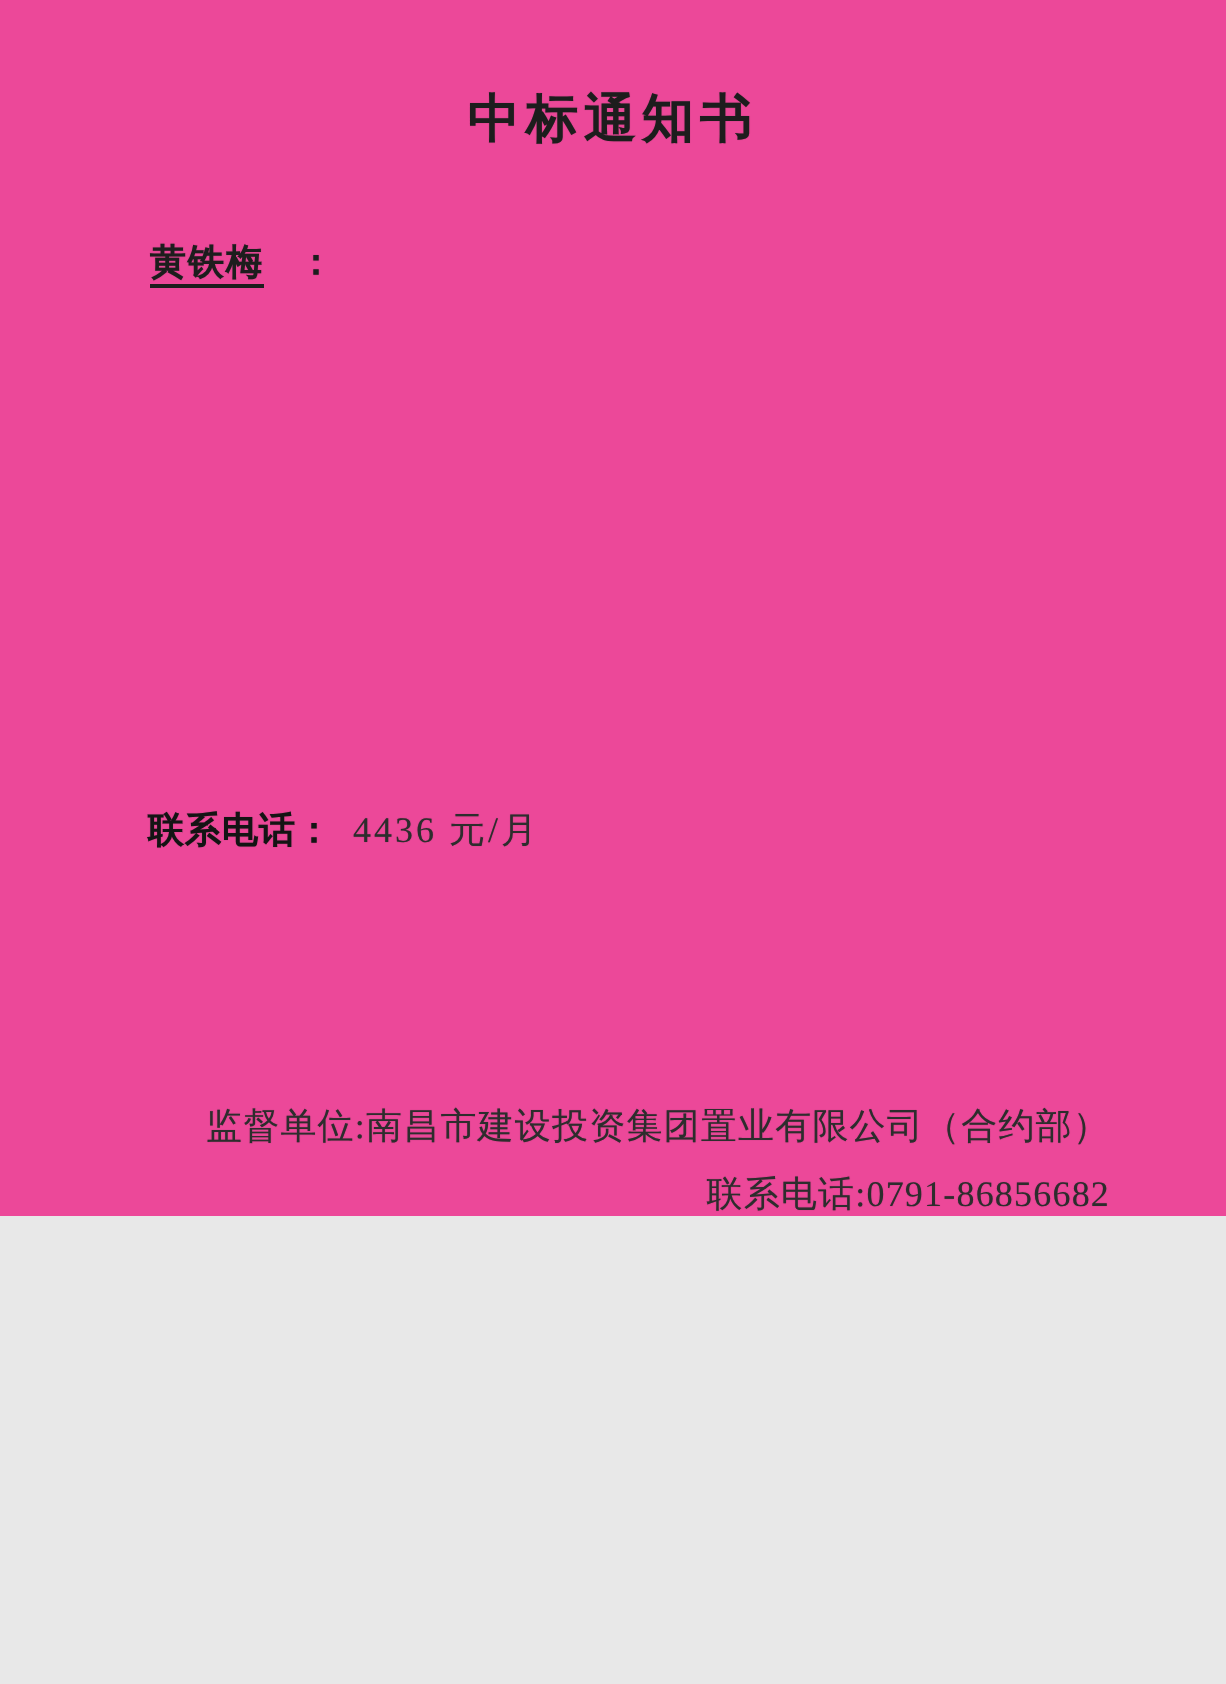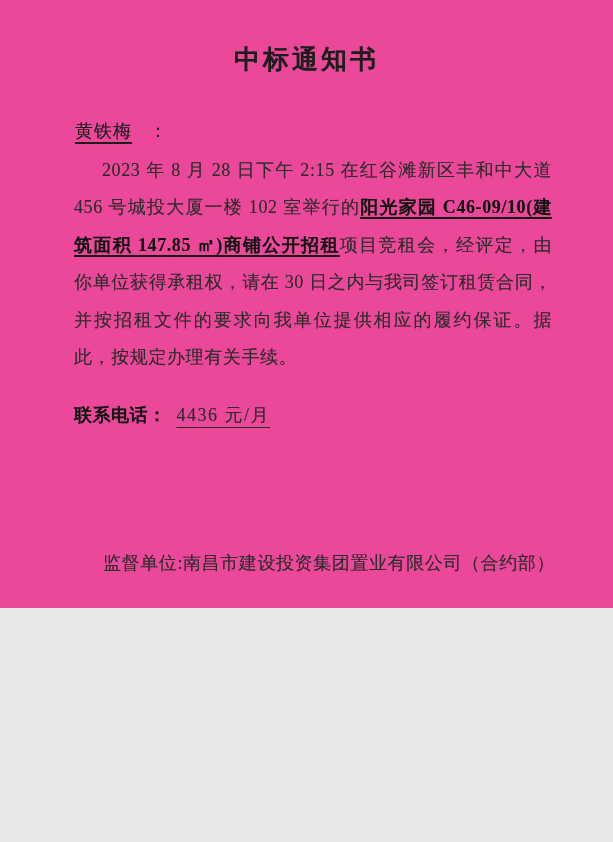--- a/index.html
+++ b/index.html
@@ -27,21 +27,21 @@
     font-size: 26px;
     font-weight: bold;
     letter-spacing: 3px;
     color: #1d1d1d;
   }
   .recipient {
     position: absolute;
     top: 119px;
     left: 75px;
     font-size: 18px;
-    font-weight: normal;
+    font-weight: bold;
     color: #1d1d1d;
   }
   .recipient .name {
     text-decoration: underline;
     text-decoration-thickness: 1.5px;
     text-underline-offset: 5px;
     padding-right: 9px;
     letter-spacing: 1px;
   }
   .recipient .colon { margin-left: 8px; }
@@ -68,21 +68,20 @@
     left: 74px;
     top: 403px;
     font-size: 18px;
   }
   .result-line .label {
     font-weight: bold;
     color: #141414;
     letter-spacing: 0.5px;
   }
   .result-line .value {
-    text-decoration: underline;
     text-decoration-thickness: 1.4px;
     text-underline-offset: 6px;
     padding: 0 16px 0 10px;
     letter-spacing: 1.5px;
   }
   .contact-block {
     position: absolute;
     left: 103px;
     top: 547px;
     font-size: 18px;
@@ -136,29 +135,29 @@
 <body>
 
 <div class="sheet">
 
   <div class="doc-title">中标通知书</div>
 
   <div class="recipient">
     <span class="name">黄铁梅</span><span class="colon">：</span>
   </div>
 
-  <div class="para para1"><span>2023 年 8 月 28 日下午 2:15 在红谷滩新区丰和中大道 456 号城投大厦一楼 102 室举行的</span><span class="bold-u">阳光家园 C46-09/10(建筑面积 147.85 ㎡)商铺公开招租</span><span>项目竞租会，经评定，由你单位获得承租权，请在 30 日之内与我司签订租赁合同，并按招租文件的要求向我单位提供相应的履约保证。据此，按规定办理有关手续。</span></div>
 
   <div class="result-line">
     <span class="label">联系电话：</span><span class="value">4436 元/月</span>
   </div>
 
 
   <div class="contact-block">
     <div>监督单位:南昌市建设投资集团置业有限公司（合约部）</div>
+    <div>联系电话:0791-86856682</div>
   </div>
 
 
   <svg class="stamp" viewBox="0 0 200 200" aria-hidden="true">
     <defs>
       <path id="arcTop" d="M 40.2 127.9 A 66 66 0 1 1 159.8 127.9" fill="none"></path>
       <path id="arcGhost" d="M 54.7 121.1 A 50 50 0 1 1 145.3 121.1" fill="none"></path>
       <path id="arcBottom" d="M 57.6 160.6 A 74 74 0 0 0 142.4 160.6" fill="none"></path>
     </defs>
 

